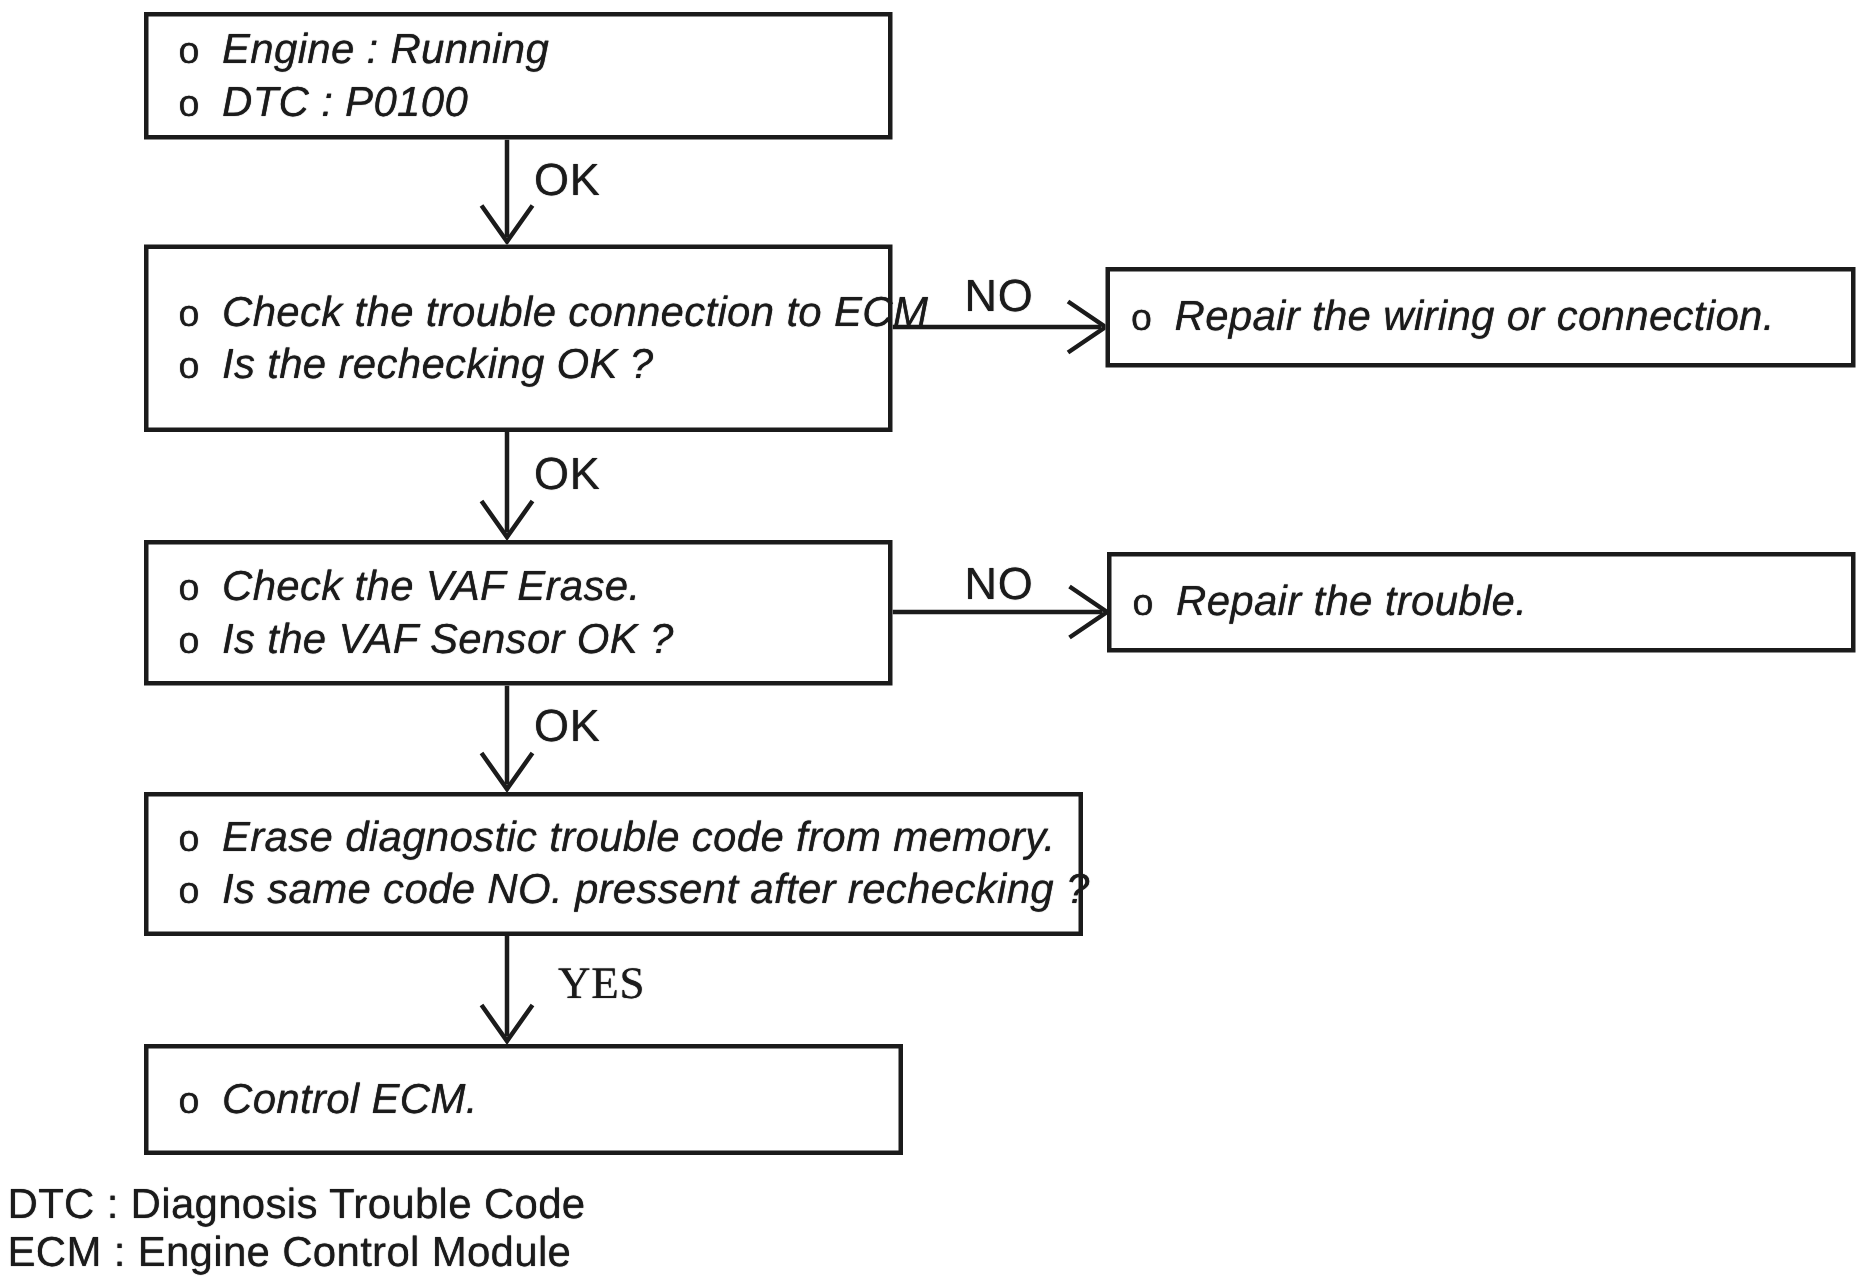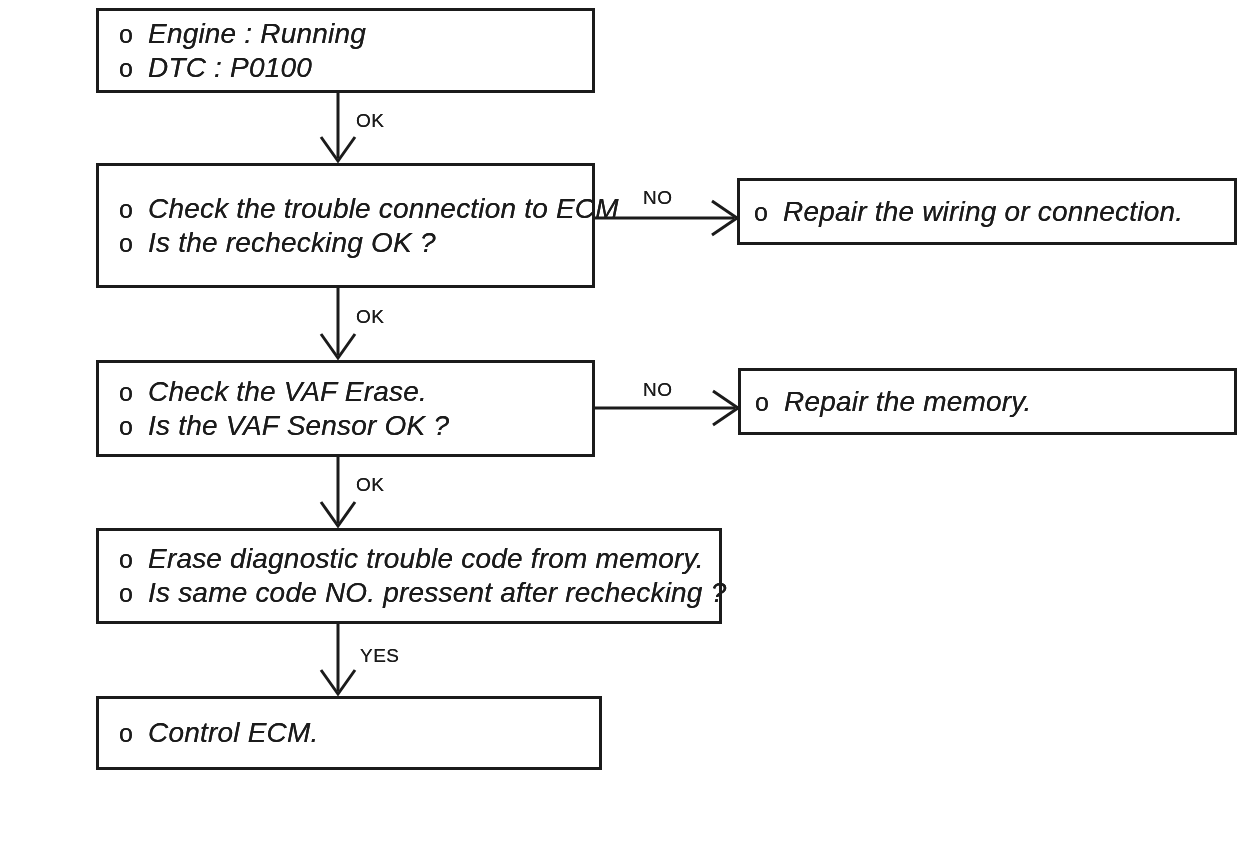--- a/index.html
+++ b/index.html
@@ -40,21 +40,21 @@
   .node.rightcol { padding-left: 14px; }
   .line { display: flex; align-items: baseline; }
   .bullet {
     flex: none;
     width: 29px;
     font-size: 25px;
   }
   .linetext { flex: 1; white-space: nowrap; font-style: italic; }
   .edge-label {
     position: absolute;
-    font-size: 19px;
+    font-size: 30px;
     line-height: 32px;
     letter-spacing: 0.5px;
     text-shadow: 0 0 0.6px currentColor;
     white-space: nowrap;
   }
   .legend {
     position: absolute;
     left: 5px;
     top: 787px;
     font-size: 28px;
@@ -131,21 +131,21 @@
     </div>
     <div class="line">
       <span class="bullet">o</span>
       <span class="linetext">Is the VAF Sensor OK ?</span>
     </div>
   </div>
 
   <div class="node rightcol" style="left:738px; top:368px; width:499px; height:67px;">
     <div class="line">
       <span class="bullet">o</span>
-      <span class="linetext">Repair the memory.</span>
+      <span class="linetext">Repair the trouble.</span>
     </div>
   </div>
 
   <div class="node" style="left:96px; top:528px; width:626px; height:96px;">
     <div class="line">
       <span class="bullet">o</span>
       <span class="linetext">Erase diagnostic trouble code from memory.</span>
     </div>
     <div class="line">
       <span class="bullet">o</span>
@@ -158,16 +158,20 @@
       <span class="bullet">o</span>
       <span class="linetext">Control ECM.</span>
     </div>
   </div>
 
   <div class="edge-label" style="left:356px; top:105px;">OK</div>
   <div class="edge-label" style="left:643px; top:182px;">NO</div>
   <div class="edge-label" style="left:356px; top:301px;">OK</div>
   <div class="edge-label" style="left:643px; top:374px;">NO</div>
   <div class="edge-label" style="left:356px; top:469px;">OK</div>
-  <div class="edge-label" style="left:360px; top:640px;">YES</div>
+  <div class="edge-label" style="left:372px; top:640px;font-family:Liberation Serif, serif;">YES</div>
 
+  <div class="legend">
+    <div>DTC : Diagnosis Trouble Code</div>
+    <div>ECM : Engine Control Module</div>
+  </div>
 
 </div>
 
 </body></html>

